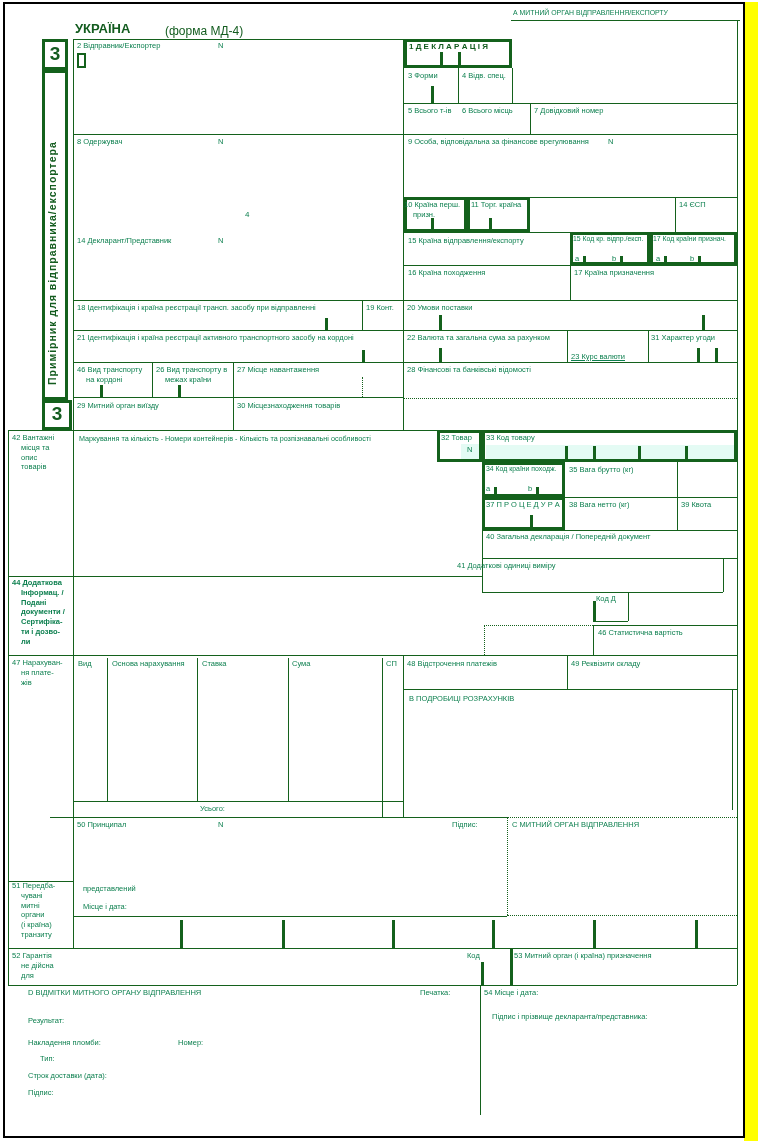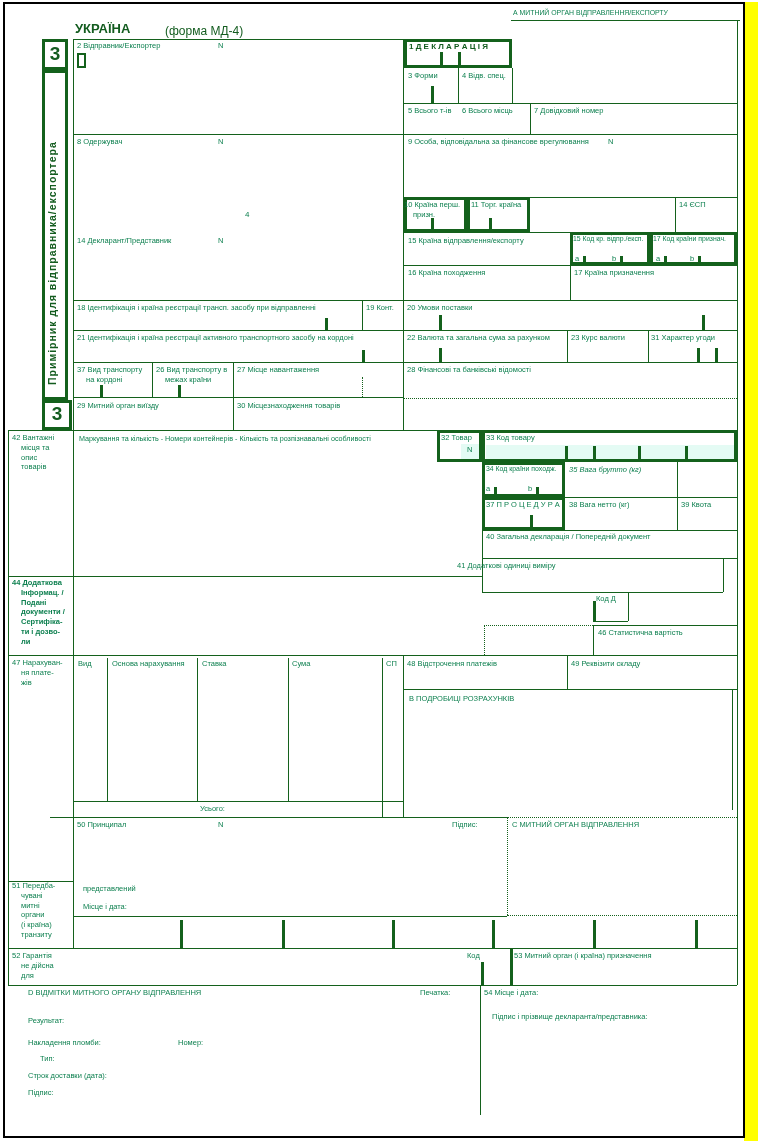--- a/index.html
+++ b/index.html
@@ -115,28 +115,28 @@
   <div class="t" style="left:407px;top:303px;">20 Умови поставки</div>
   <div class="tk" style="left:439px;top:315px;height:15px;"></div>
   <div class="tk" style="left:702px;top:315px;height:15px;"></div>
   <div class="hl" style="left:73px;top:330px;width:664px;"></div>
 
   <div class="t" style="left:77px;top:333px;width:320px;">21 Ідентифікація і країна реєстрації активного транспортного засобу на кордоні</div>
   <div class="tk" style="left:362px;top:350px;height:12px;"></div>
   <div class="t" style="left:407px;top:333px;">22 Валюта та загальна сума за рахунком</div>
   <div class="tk" style="left:439px;top:348px;height:14px;"></div>
   <div class="vl" style="left:567px;top:330px;height:32px;"></div>
-  <div class="t" style="left:571px;top:333px;">23 Курс валюти</div>
+  <div class="t" style="left:571px;top:352px;text-decoration:underline;">23 Курс валюти</div>
   <div class="vl" style="left:648px;top:330px;height:32px;"></div>
   <div class="t" style="left:651px;top:333px;">31 Характер угоди</div>
   <div class="tk" style="left:697px;top:348px;height:14px;"></div>
   <div class="tk" style="left:715px;top:348px;height:14px;"></div>
   <div class="hl" style="left:73px;top:362px;width:664px;"></div>
 
-  <div class="t hang" style="left:77px;top:365px;width:70px;">37 Вид транспорту
+  <div class="t hang" style="left:77px;top:365px;width:70px;">46 Вид транспорту
 на  кордоні</div>
   <div class="tk" style="left:100px;top:385px;height:12px;"></div>
   <div class="vl" style="left:152px;top:362px;height:35px;"></div>
   <div class="t hang" style="left:156px;top:365px;width:72px;">26 Вид транспорту в
 межах  країни</div>
   <div class="tk" style="left:178px;top:385px;height:12px;"></div>
   <div class="vl" style="left:233px;top:362px;height:68px;"></div>
   <div class="t" style="left:237px;top:365px;">27 Місце навантаження</div>
   <div class="dot-v" style="left:362px;top:377px;height:20px;"></div>
   <div class="t" style="left:407px;top:365px;">28 Фінансові та банківські відомості</div>
@@ -163,21 +163,21 @@
   <div class="tk" style="left:593px;top:446px;height:16px;"></div>
   <div class="tk" style="left:638px;top:446px;height:16px;"></div>
   <div class="tk" style="left:685px;top:446px;height:16px;"></div>
 
   <div class="bx" style="left:482px;top:462px;width:83px;height:35px;"></div>
   <div class="t s7" style="left:486px;top:465px;">34 Код країни походж.</div>
   <div class="t" style="left:486px;top:484px;">a</div>
   <div class="tk" style="left:494px;top:487px;height:10px;"></div>
   <div class="t" style="left:528px;top:484px;">b</div>
   <div class="tk" style="left:536px;top:487px;height:10px;"></div>
-  <div class="t" style="left:569px;top:465px;font-style:italic;">35 Вага брутто (кг)</div>
+  <div class="t" style="left:569px;top:465px;">35 Вага брутто (кг)</div>
   <div class="vl" style="left:677px;top:462px;height:68px;"></div>
   <div class="hl" style="left:482px;top:497px;width:255px;"></div>
 
   <div class="bx" style="left:482px;top:497px;width:83px;height:33px;"></div>
   <div class="t" style="left:486px;top:500px;">37 П Р О Ц Е Д У Р А</div>
   <div class="tk" style="left:530px;top:515px;height:15px;"></div>
   <div class="t" style="left:569px;top:500px;">38 Вага нетто (кг)</div>
   <div class="t" style="left:681px;top:500px;">39 Квота</div>
   <div class="hl" style="left:482px;top:530px;width:255px;"></div>
 

